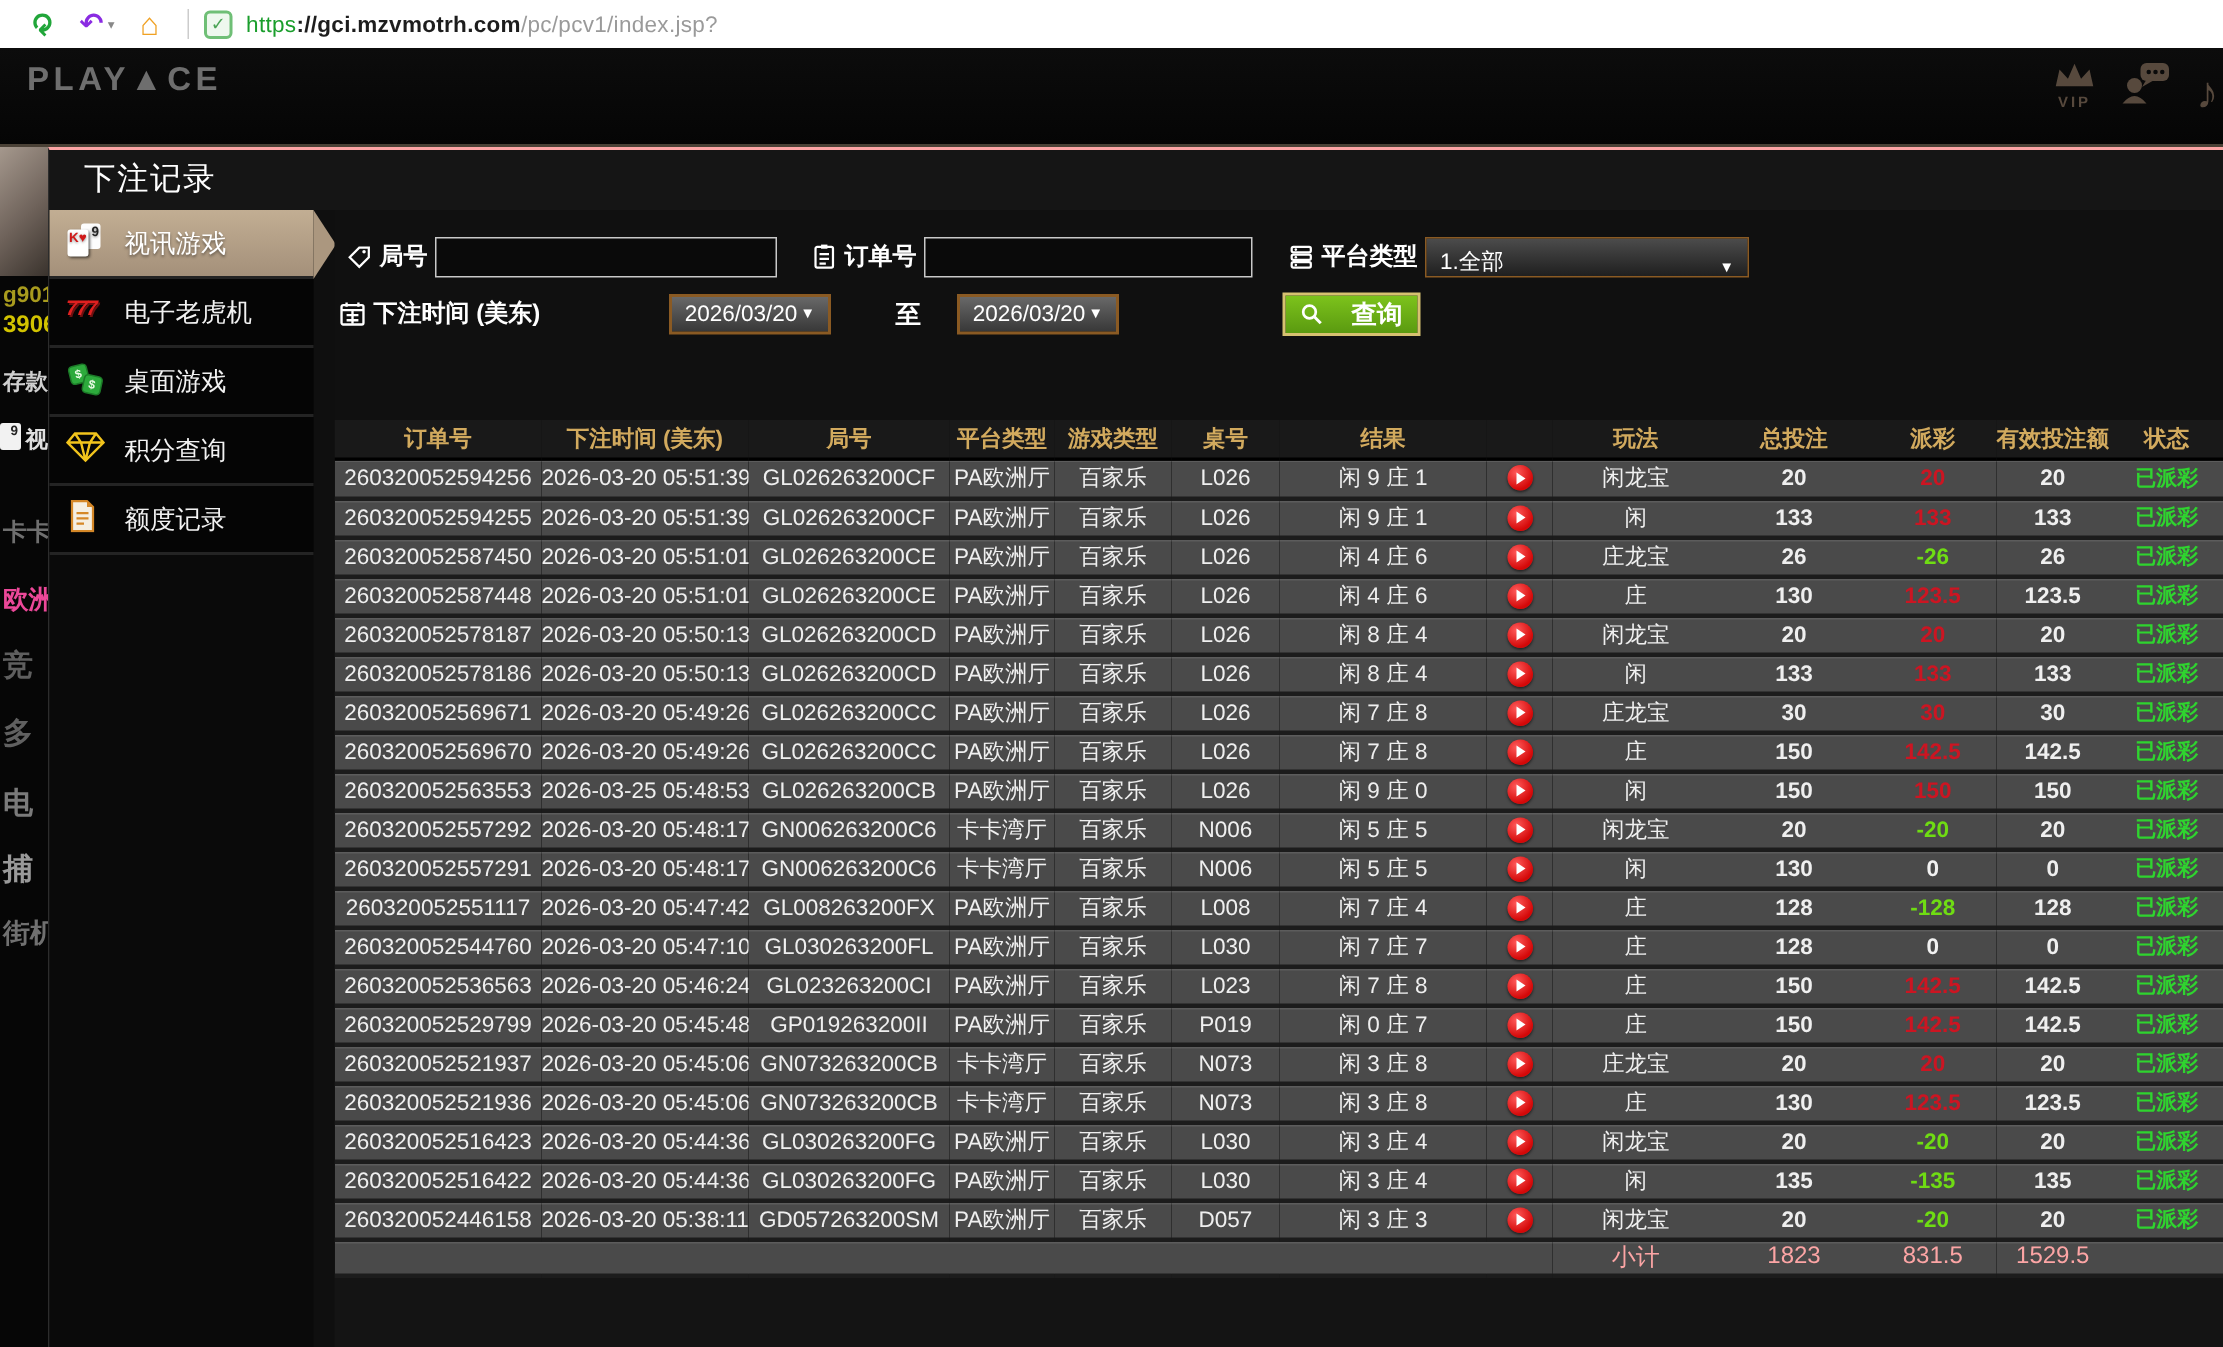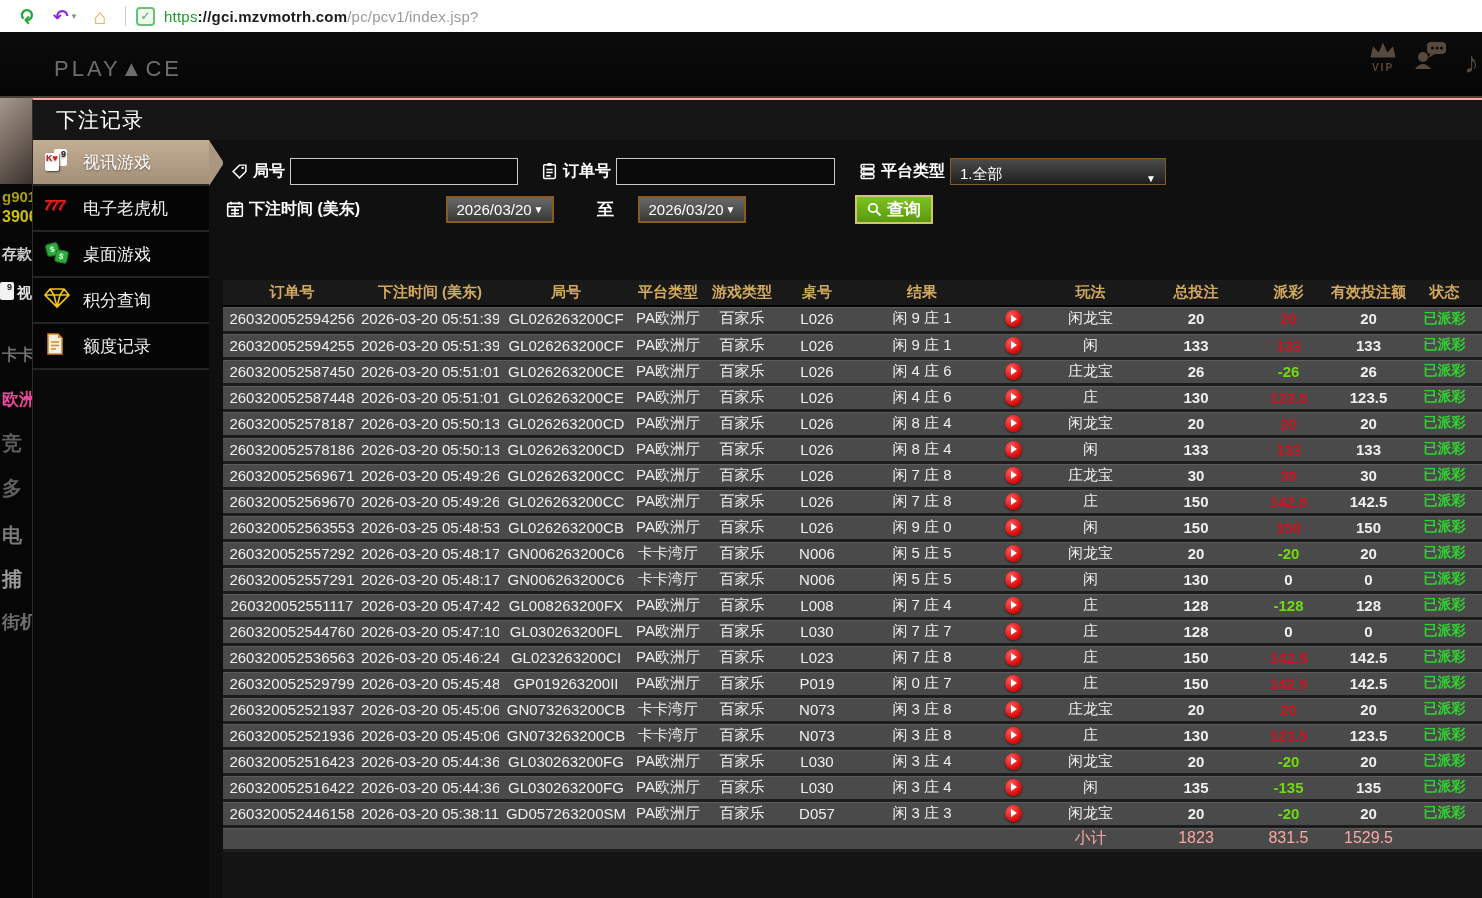--- a/index.html
+++ b/index.html
@@ -18,22 +18,22 @@
     color:#4aa455; font-size:12px; font-weight:bold; display:flex; align-items:center;
     justify-content:center; background:#eef8ee; margin-right:9px; }
   .url { font-size:15px; letter-spacing:.2px; }
   .url .scheme { color:#1a9e2c; }
   .url .host { color:#1d1d1d; font-weight:bold; }
   .url .path { color:#9a9a9a; }
 
   
   .app-header { height:66px; background:linear-gradient(#0c0c0c,#050505); position:relative;
     border-bottom:2px solid #4a4136; }
-  .logo { position:absolute; left:18px; top:24px; font-size:22px; font-weight:normal;
-    color:#6e6e6e; letter-spacing:3px;margin-left:36px; }
+  .logo { position:absolute; left:18px; top:8px; font-size:22px; font-weight:bold;
+    color:#6e6e6e; letter-spacing:3px; }
   .hdr-icons { position:absolute; right:0; top:8px; display:flex; align-items:flex-start; gap:16px; }
   .hicon { color:#57493d; text-align:center; cursor:pointer; }
   .hicon .cap { font-size:10px; letter-spacing:2px; font-weight:bold; color:#57493d; margin-top:-2px; }
   .music-note { font-size:30px; color:#57493d; margin-top:6px; width:18px; overflow:hidden; }
 
   
   .stage { position:relative; height:800px; background:#080808; }
 
   
   .bg-strip { position:absolute; left:0; top:0; width:32px; height:100%; overflow:hidden; background:#060606; }
@@ -85,21 +85,21 @@
   .platform-select { width:216px; height:27px; background:linear-gradient(#4c4c4c,#1f1f1f);
     border:1px solid #8a5a23; color:#fff; font-size:15px; display:flex; align-items:flex-end;
     justify-content:space-between; padding:0 9px; cursor:pointer; }
   .caret { font-size:10px; color:#fff; }
   .date-select { width:108px; height:27px; background:linear-gradient(#686868,#383838);
     border:2px solid #8a5a23; color:#fff; font-size:15px; display:flex; align-items:center;
     justify-content:center; gap:2px; cursor:pointer; }
   .to-label { color:#fff; font-weight:bold; font-size:17px; }
   .search-btn { height:29px; background:linear-gradient(#7dc31c,#5a9a10); border:2px solid #d6c170;
     color:#fff; font-size:17px; font-weight:bold; display:inline-flex; align-items:center;
-    gap:5px; padding:0 10px; cursor:pointer; }
+    gap:19px; padding:0 10px; cursor:pointer; }
 
   
   .table-wrap { position:absolute; top:140px; left:0; right:0; bottom:0; overflow:hidden; background:#141414; }
   table { width:100%; border-collapse:collapse; table-layout:fixed; }
   thead th { height:26px; background:#191919; color:#d2aa5e; font-size:15px; font-weight:bold;
     border-bottom:2px solid #000; white-space:nowrap; overflow:hidden; }
   tbody td, tfoot td { height:26px; background:#4a4a4a; border-bottom:3px solid #1c1c1c;
     box-shadow:inset 0 1px 0 #5c5c5c; color:#efefef; font-size:15px; text-align:center;
     white-space:nowrap; overflow:hidden; }
   td.num { font-weight:bold; }

